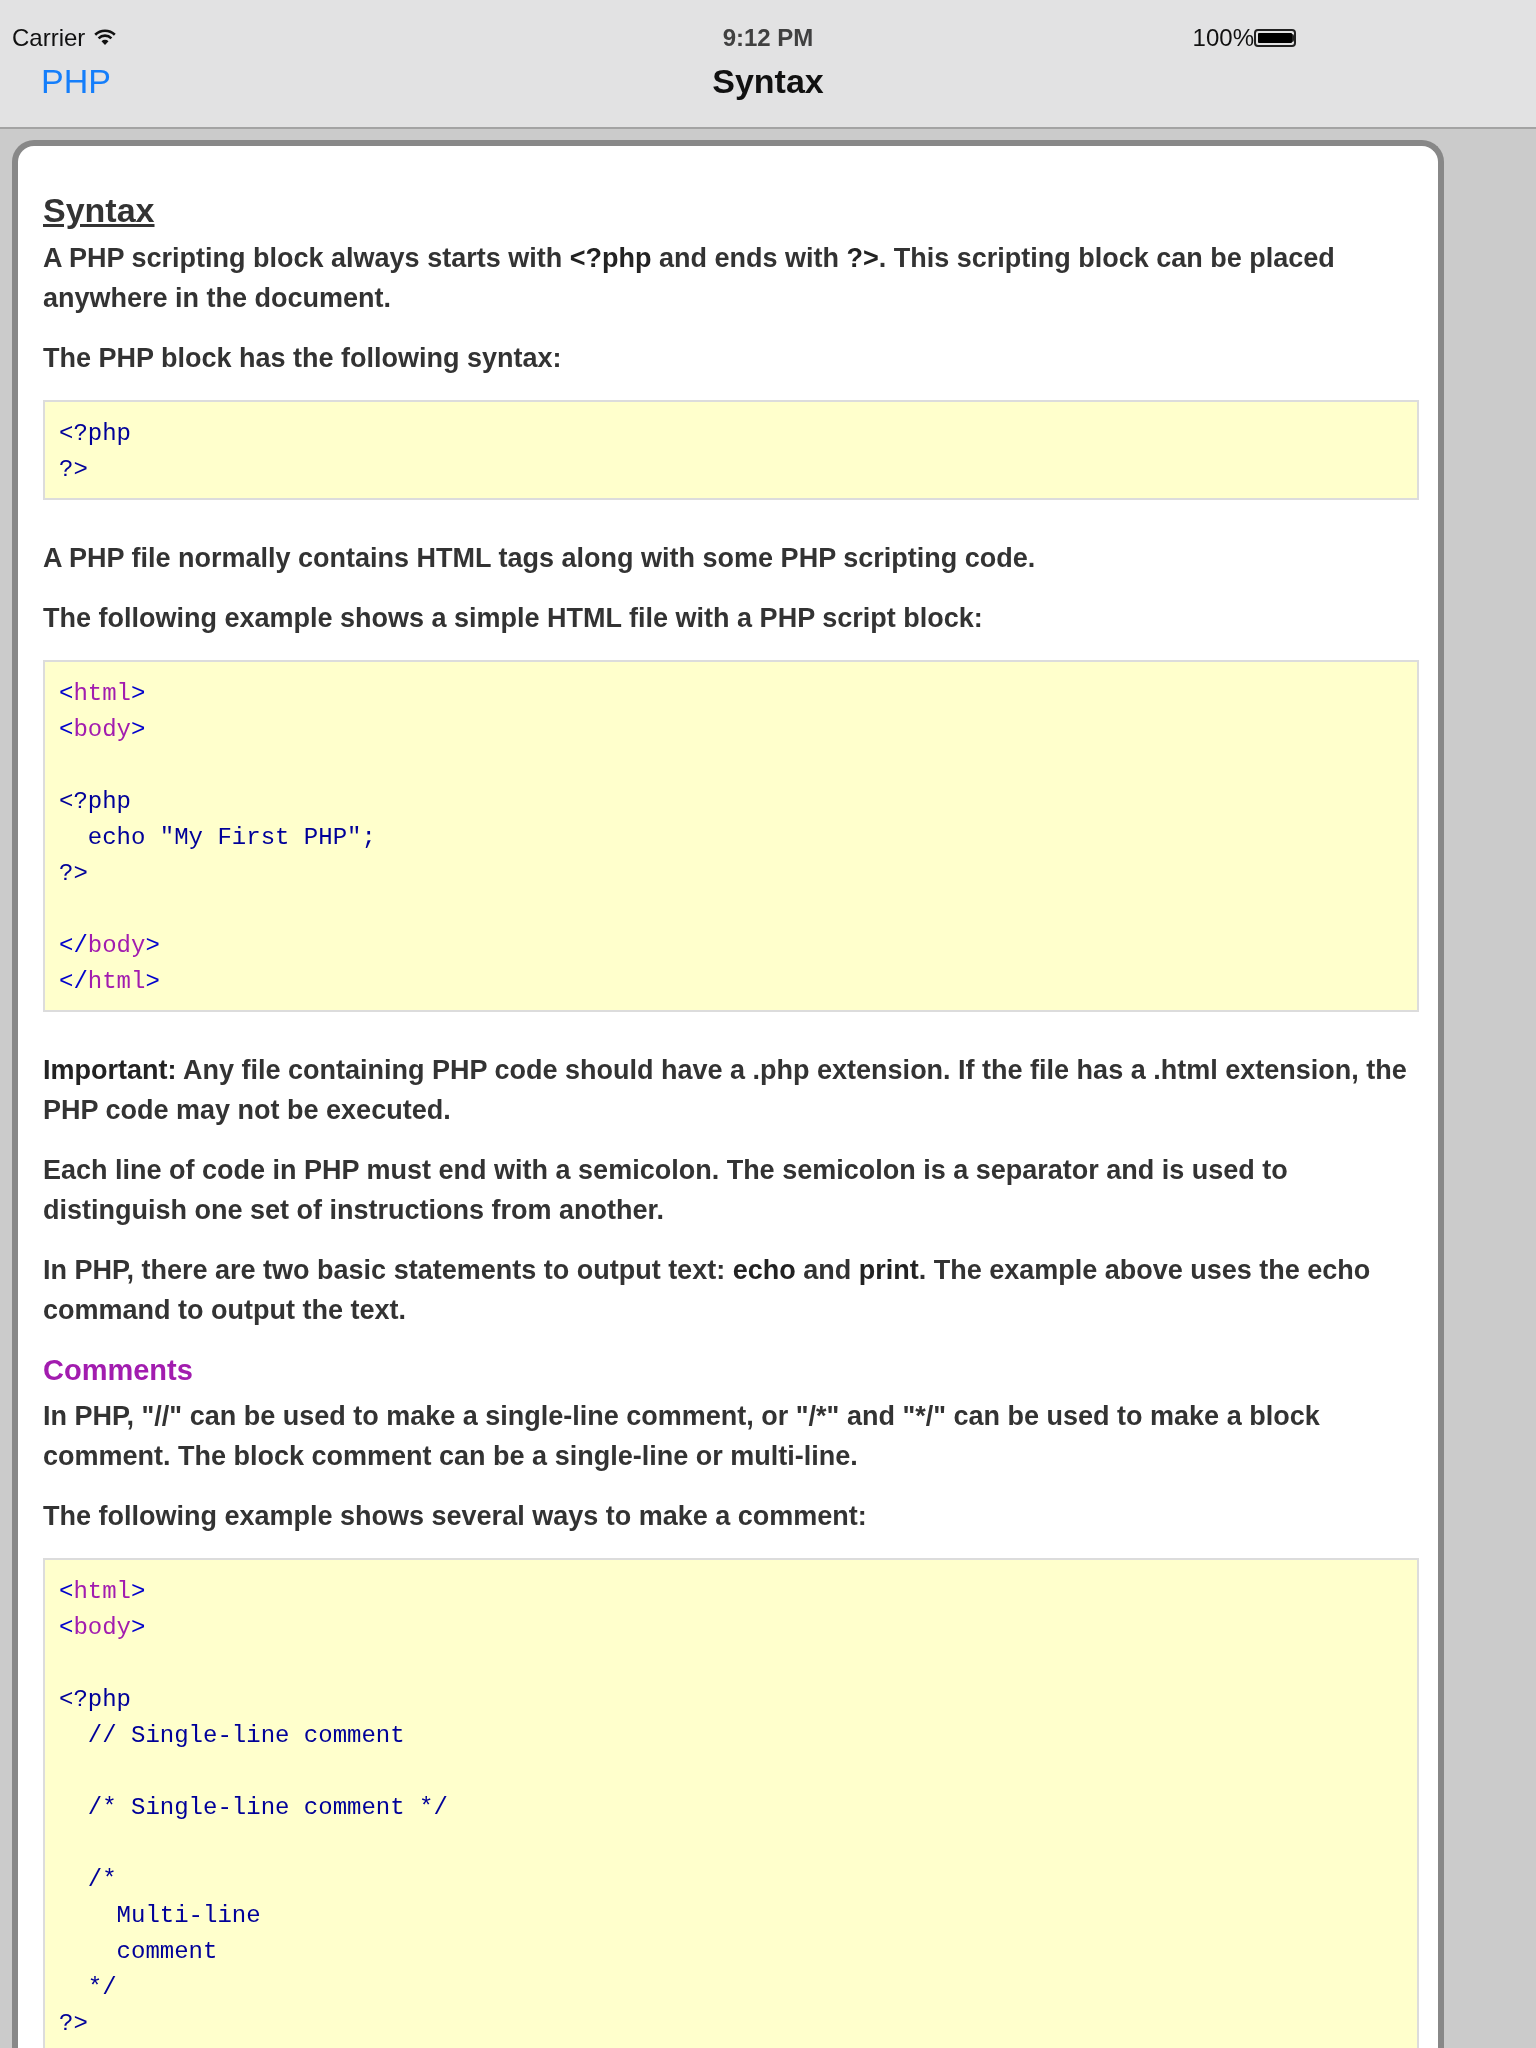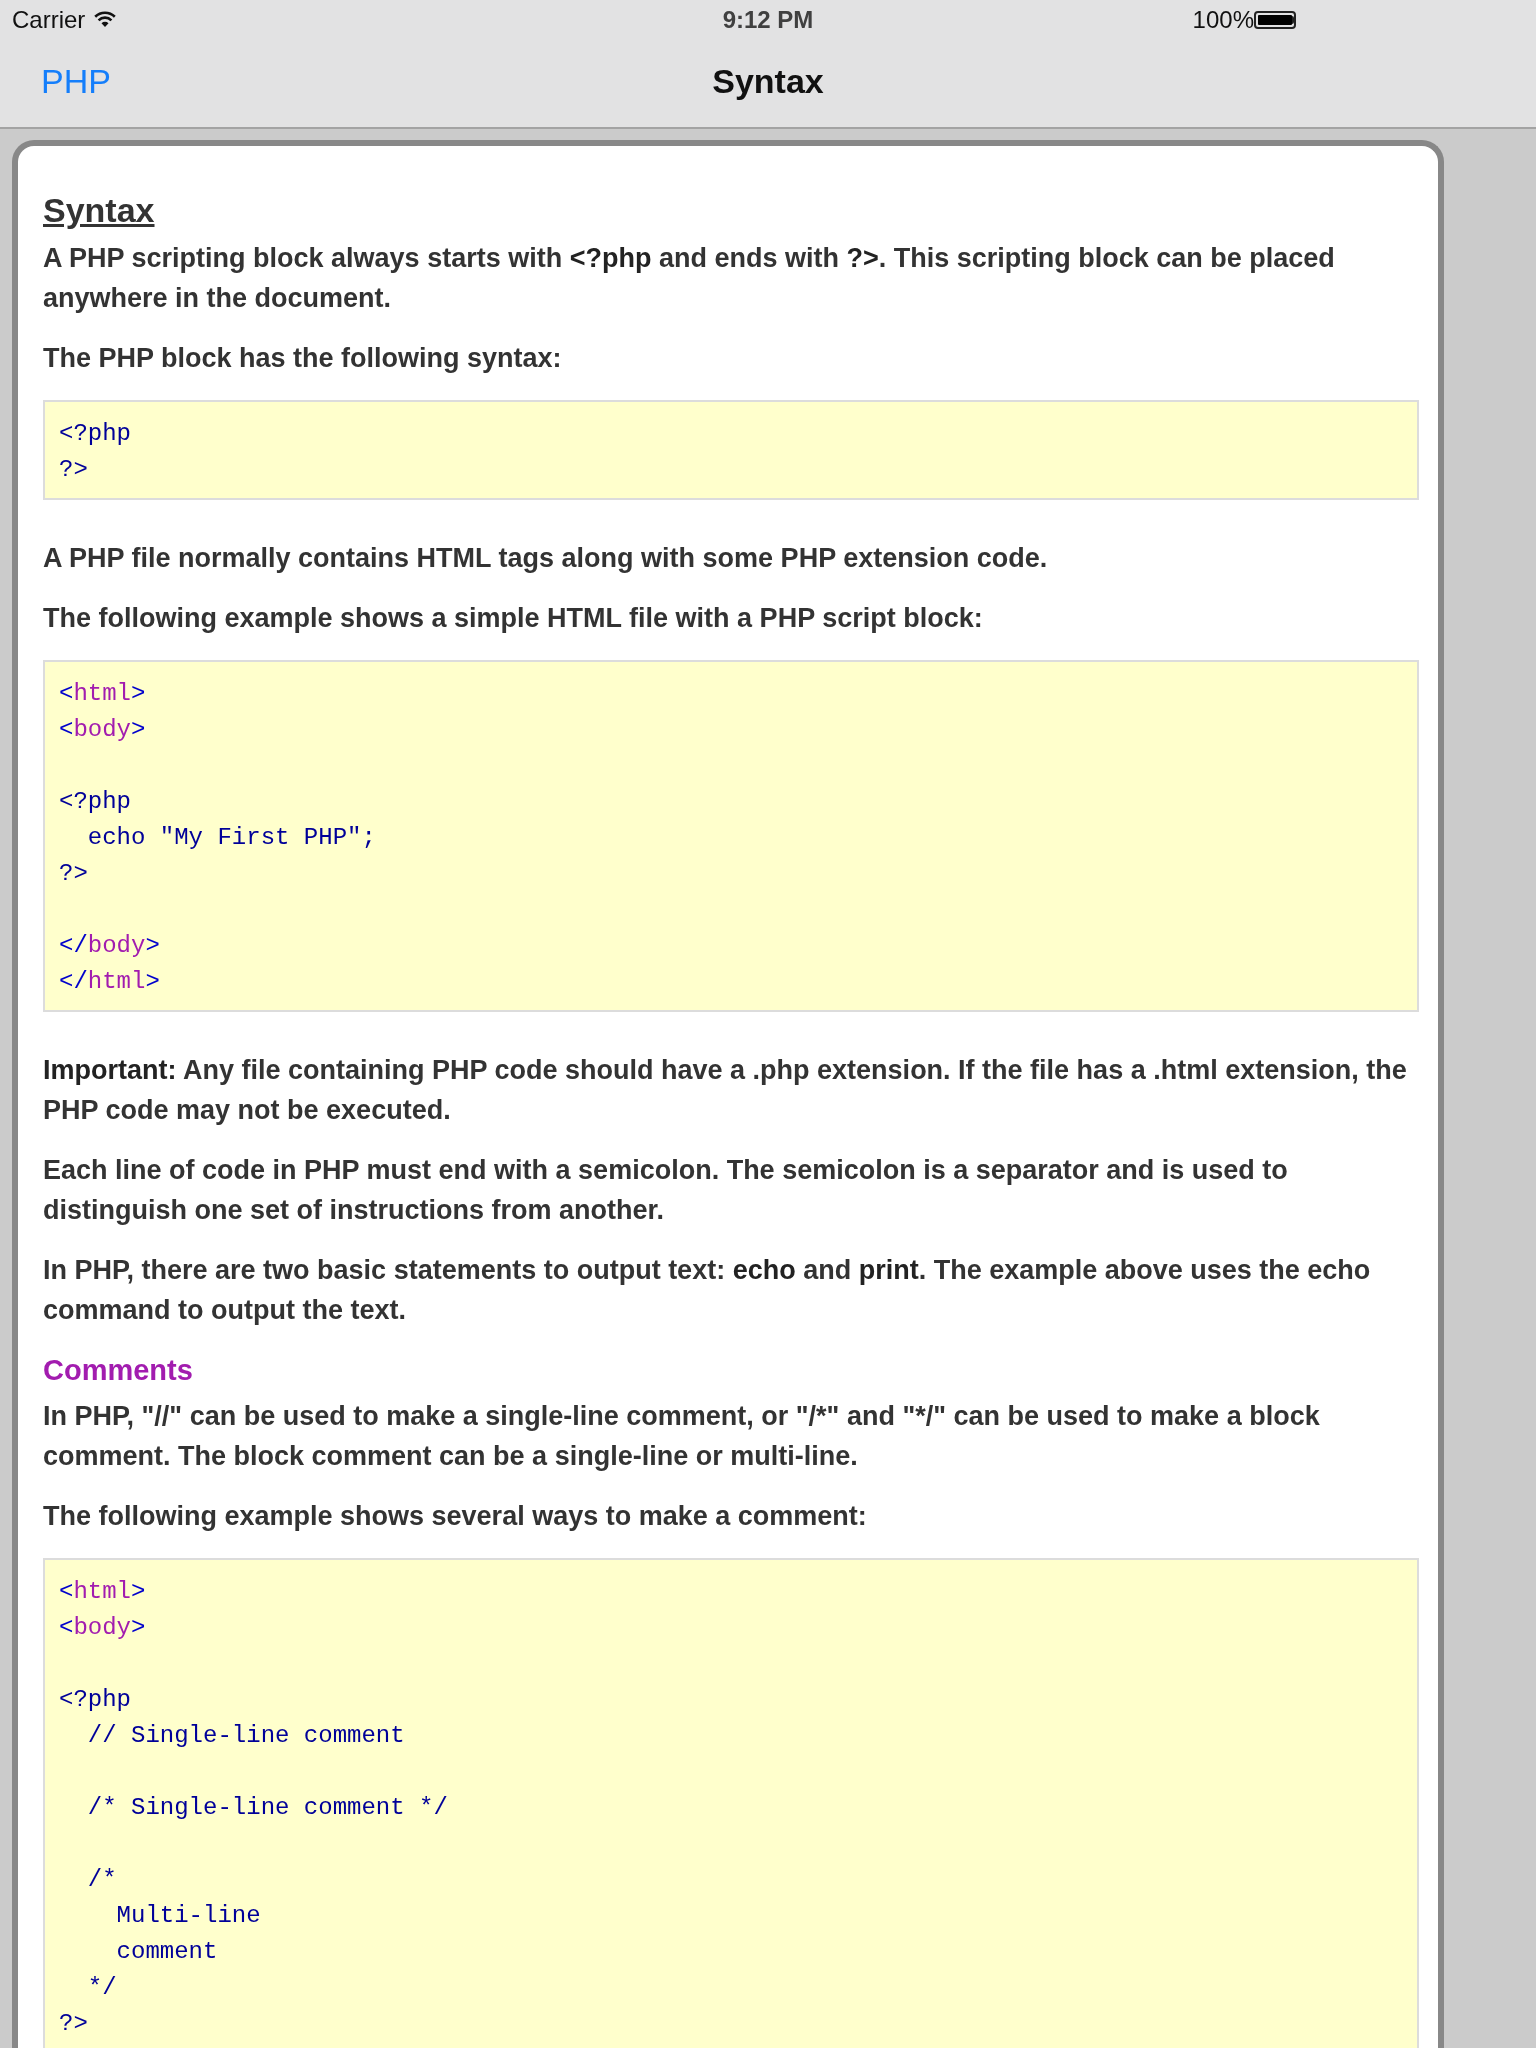--- a/index.html
+++ b/index.html
@@ -7,21 +7,21 @@
       width: 1536px; height: 2048px; overflow: hidden;
       background: #cbcbcb;
       font-family: "Liberation Sans", sans-serif;
       position: relative;
     }
     .top-bar {
       position: absolute; left: 0; top: 0; width: 1536px; height: 127px;
       background: #e2e2e3;
       border-bottom: 2px solid #a3a3a3;
     }
-    .status-bar { position: absolute; left: 0; top: 0; width: 1304px; height: 40px; }
+    .status-bar { position: absolute; left: 0; top: 18px; width: 1304px; height: 40px; }
     .carrier {
       position: absolute; left: 12px; top: 6px; font-size: 24px; color: #111;
       display: flex; align-items: center; gap: 8px;
     }
     .clock {
       position: absolute; left: 0; width: 1536px; top: 6px; text-align: center;
       font-size: 24px; font-weight: bold; color: #404040; pointer-events: none;
     }
     .battery-wrap {
       position: absolute; right: 10px; top: 6px; display: flex; align-items: center; 
@@ -116,21 +116,21 @@
 <div class="content-frame">
   <div class="content">
     <h1>Syntax</h1>
 
     <p><span>A PHP scripting block always starts with </span><b>&lt;?php</b><span> and ends with </span><b>?&gt;</b><span>. This scripting block can be placed anywhere in the document.</span></p>
 
     <p>The PHP block has the following syntax:</p>
 
     <div class="code-box" style="margin-top:22px;margin-bottom:38px;"><span class="code-line php-code">&lt;?php</span><span class="code-line php-code">?&gt;</span></div>
 
-    <p>A PHP file normally contains HTML tags along with some PHP extension code.</p>
+    <p>A PHP file normally contains HTML tags along with some PHP scripting code.</p>
     <p>The following example shows a simple HTML file with a PHP script block:</p>
 
     <div class="code-box" style="margin-top:22px;margin-bottom:38px;"><span class="code-line"><span class="tag-bracket">&lt;</span><span class="tag-name">html</span><span class="tag-bracket">&gt;</span></span><span class="code-line"><span class="tag-bracket">&lt;</span><span class="tag-name">body</span><span class="tag-bracket">&gt;</span></span><span class="code-line"></span><span class="code-line php-code">&lt;?php</span><span class="code-line php-code">  echo "My First PHP";</span><span class="code-line php-code">?&gt;</span><span class="code-line"></span><span class="code-line"><span class="tag-bracket">&lt;/</span><span class="tag-name">body</span><span class="tag-bracket">&gt;</span></span><span class="code-line"><span class="tag-bracket">&lt;/</span><span class="tag-name">html</span><span class="tag-bracket">&gt;</span></span></div>
 
     <p><b>Important:</b><span> Any file containing PHP code should have a .php extension. If the file has a .html extension, the PHP code may not be executed.</span></p>
 
     <p>Each line of code in PHP must end with a semicolon. The semicolon is a separator and is used to distinguish one set of instructions from another.</p>
 
     <p><span>In PHP, there are two basic statements to output text: </span><b>echo</b><span> and </span><b>print</b><span>. The example above uses the echo command to output the text.</span></p>
 

